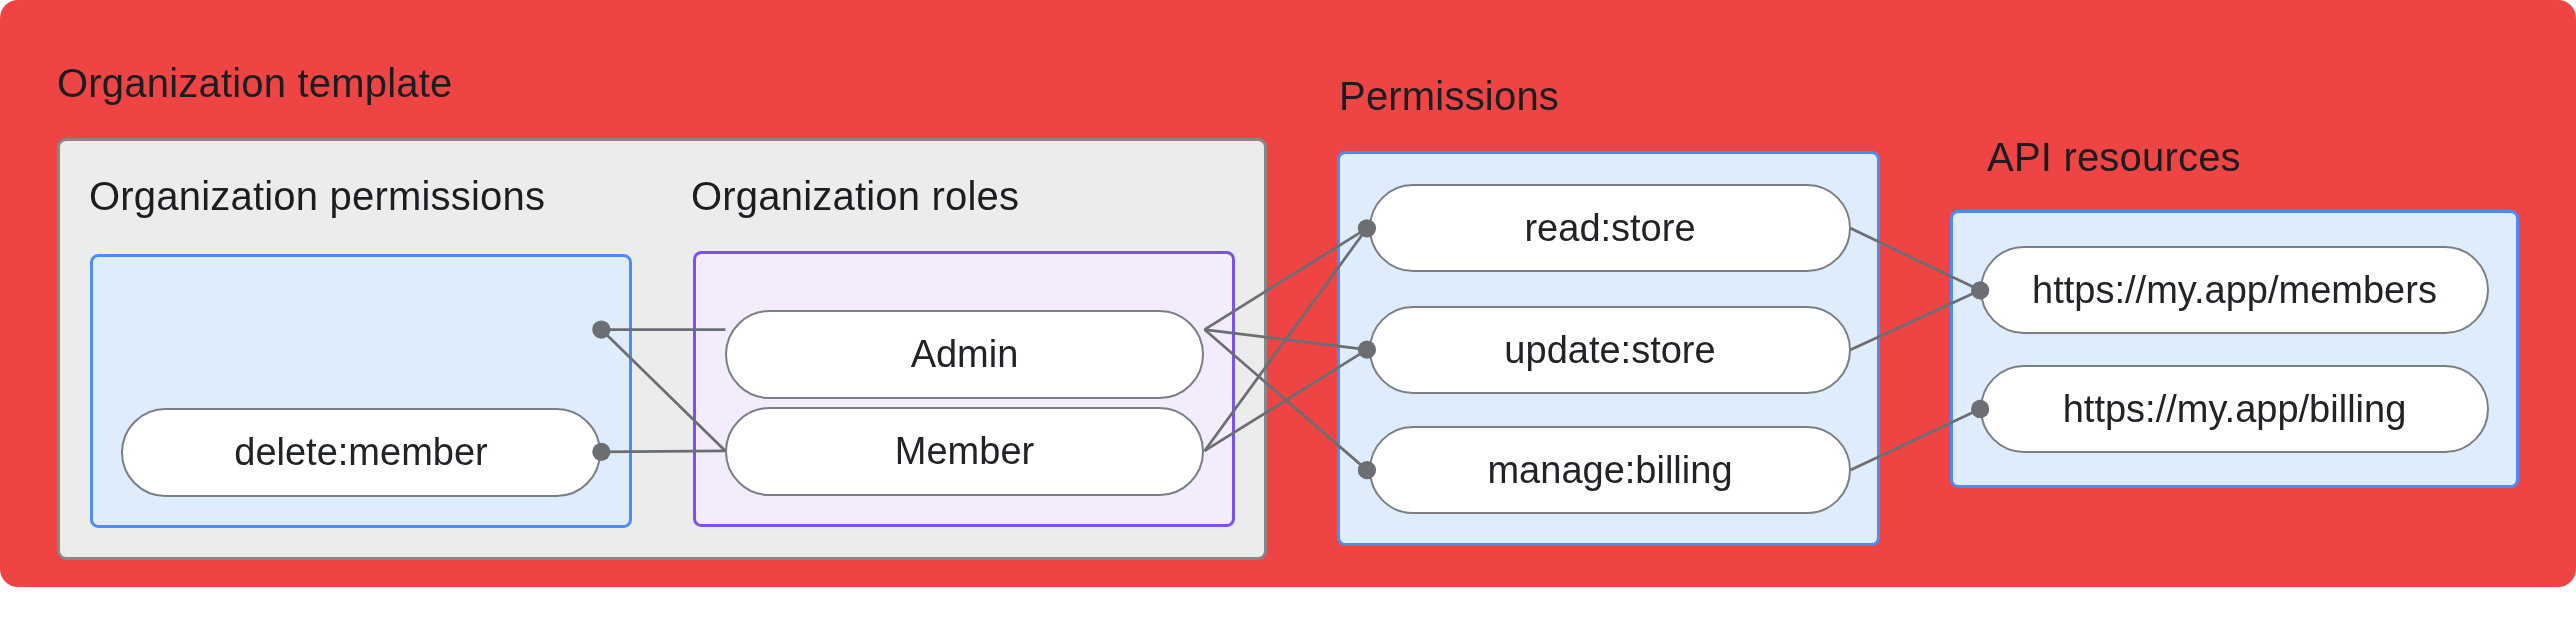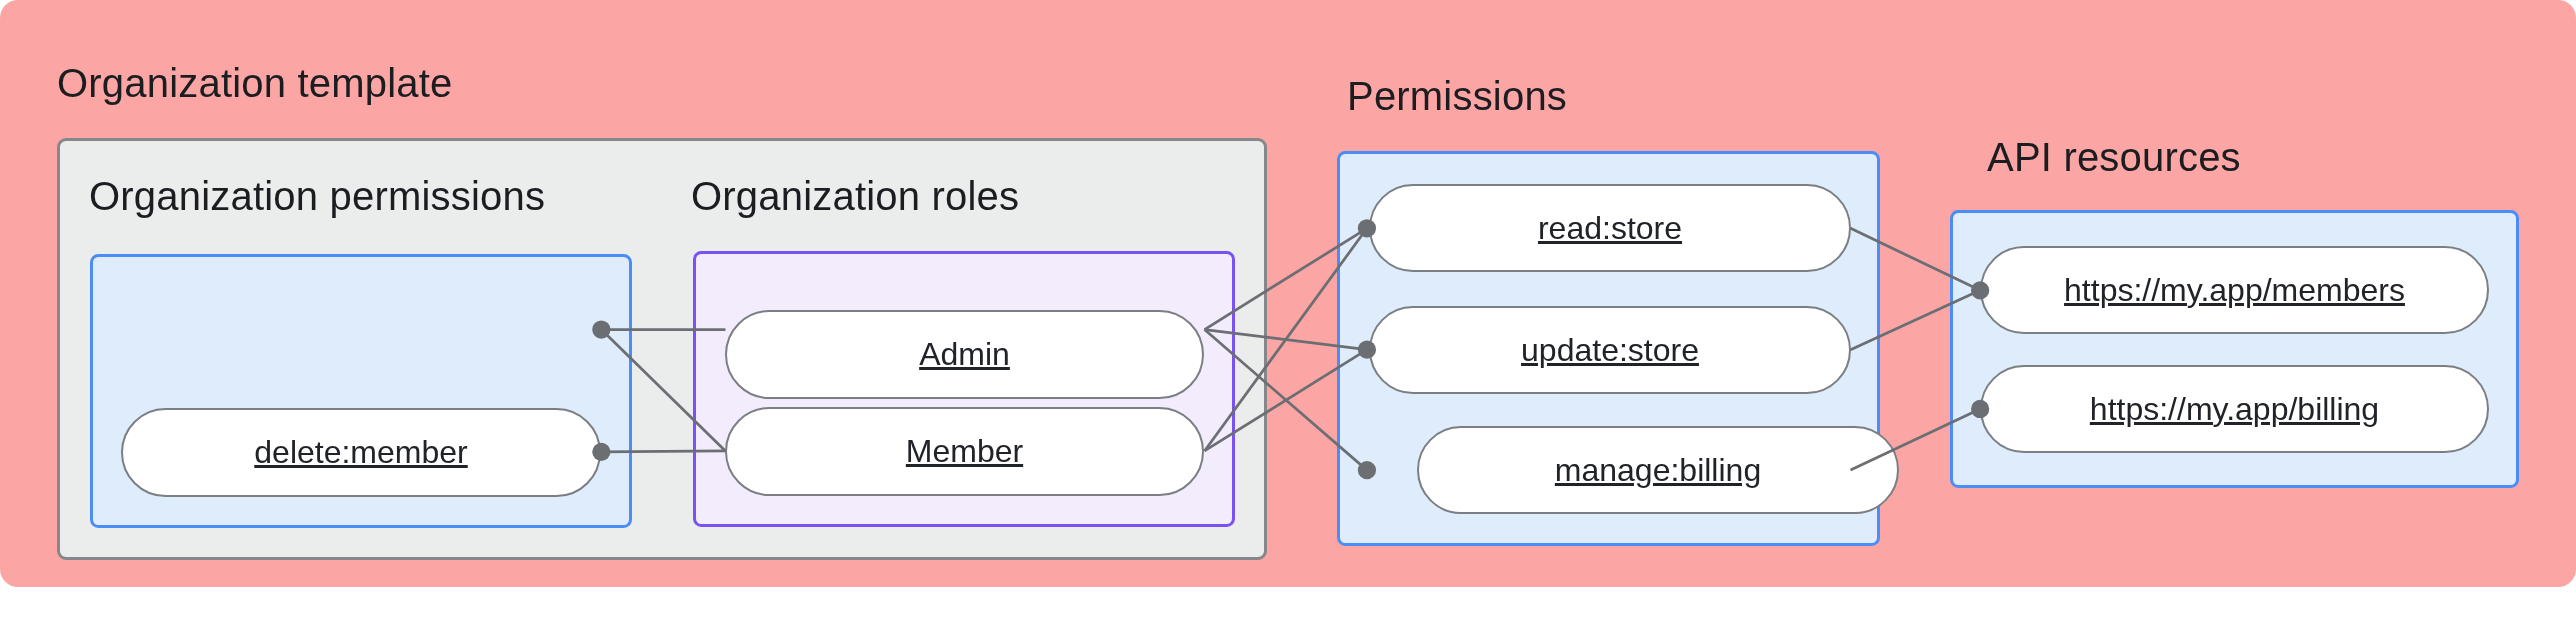--- a/index.html
+++ b/index.html
@@ -1,19 +1,19 @@
 <!DOCTYPE html>
 <html style="font-size:14.6px"><head>
 <meta charset="utf-8">
 <style>
   html,body{margin:0;padding:0;background:#ffffff;}
   .card{
     position:relative;
     width:2576px;height:587px;
-    background:#fca5a5;
+    background:#ef4444;
     border-radius:18px;
     overflow:hidden;
     font-family:"Liberation Sans", sans-serif;
   }
   .title{
     position:absolute;
     font-size:40px;line-height:1.15;font-weight:500;
     color:#1b1d21;letter-spacing:0.2px;
     white-space:nowrap;
   }
@@ -34,56 +34,55 @@
     background:#f2ecfd;
     border:3.7px solid #7a52f4;
     border-radius:8.2px;
   }
   .pill{
     position:absolute;box-sizing:border-box;
     background:#ffffff;
     border:2.7px solid #7b7e82;
     border-radius:55px;
     display:flex;align-items:center;justify-content:center;
-    font-size:32px;color:#202327;
+    font-size:38px;color:#202327;
     white-space:nowrap;
-    text-decoration:underline;
   }
   .overlay{
     position:absolute;left:0;top:0;
     pointer-events:none;
   }
   .overlay line{stroke:#6b6e72;stroke-width:3;}
   .overlay circle{fill:#6b6e72;}
 </style>
 </head>
 <body>
 
 <div class="card">
 
   <div class="title" style="left:57px;top:60px;">Organization template</div>
-  <div class="title" style="left:1339px;top:73px;margin-left:8px;">Permissions</div>
+  <div class="title" style="left:1339px;top:73px;">Permissions</div>
   <div class="title" style="left:1951px;top:134px;margin-left:36px;">API resources</div>
 
   <div class="group-box" style="left:57px;top:138px;width:1210px;height:422px;"></div>
 
   <div class="title" style="left:89px;top:173px;">Organization permissions</div>
   <div class="title" style="left:691px;top:173px;">Organization roles</div>
 
   <div class="blue-box" style="left:90px;top:254px;width:542px;height:274px;"></div>
   <div class="pill" style="left:121px;top:408px;width:480px;height:89px;">delete:member</div>
 
   <div class="purple-box" style="left:693px;top:251px;width:542px;height:276px;"></div>
   <div class="pill" style="left:725px;top:286px;width:479px;height:89px;margin-top:24px;">Admin</div>
   <div class="pill" style="left:725px;top:407px;width:479px;height:89px;">Member</div>
 
   <div class="blue-box" style="left:1337px;top:151px;width:543px;height:395px;"></div>
   <div class="pill" style="left:1369px;top:184px;width:482px;height:88px;">read:store</div>
   <div class="pill" style="left:1369px;top:306px;width:482px;height:88px;">update:store</div>
-  <div class="pill" style="left:1417px;top:426px;width:482px;height:88px;">manage:billing</div>
+  <div class="pill" style="left:1369px;top:426px;width:482px;height:88px;">manage:billing</div>
 
   <div class="blue-box" style="left:1950px;top:210px;width:569px;height:278px;"></div>
   <div class="pill" style="left:1980px;top:246px;width:509px;height:88px;">https://my.app/members</div>
   <div class="pill" style="left:1980px;top:365px;width:509px;height:88px;">https://my.app/billing</div>
 
   <svg class="overlay" width="2576" height="619" viewBox="0 0 2823 678">
     <line x1="659" y1="361" x2="795" y2="361"></line>
     <line x1="659" y1="361" x2="795" y2="494"></line>
     <line x1="659" y1="495" x2="795" y2="494"></line>
     <line x1="1320" y1="361" x2="1498" y2="250"></line>

